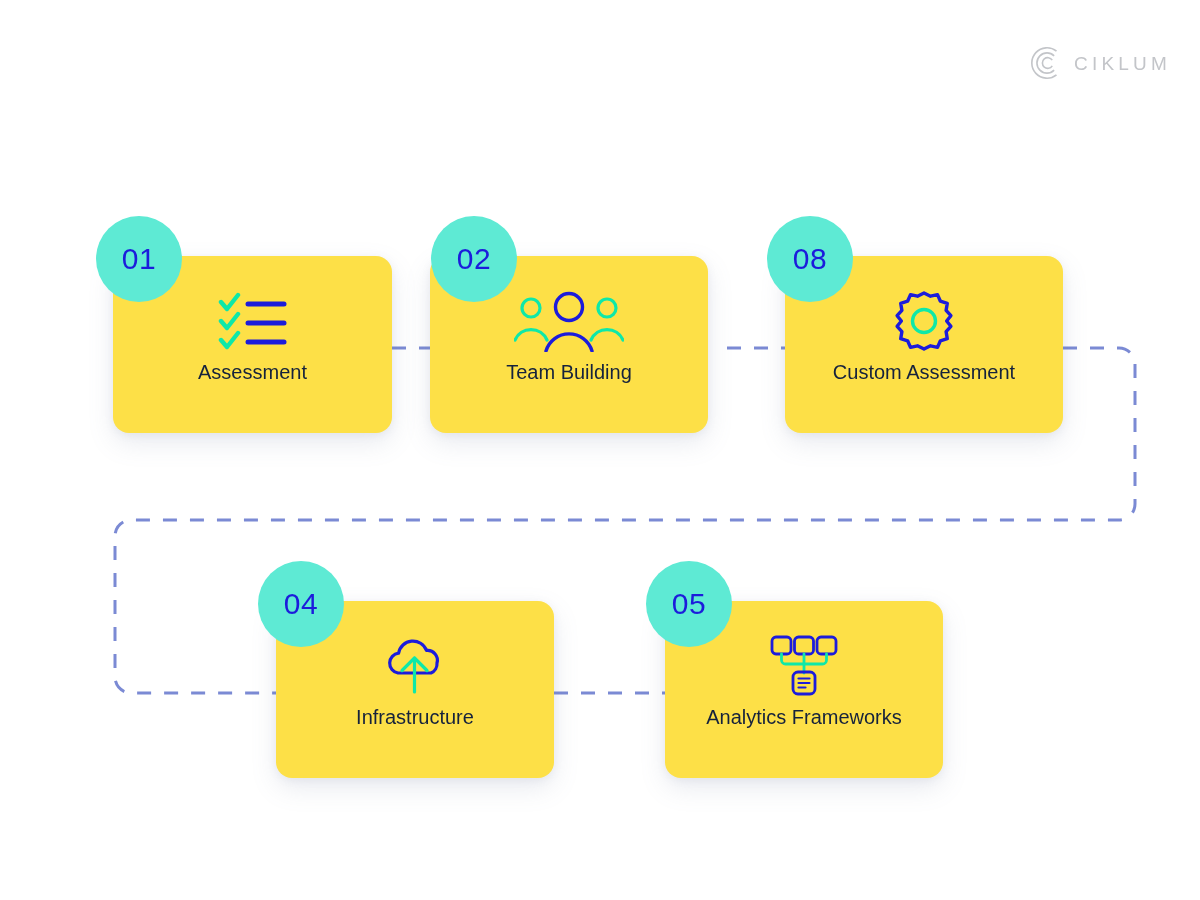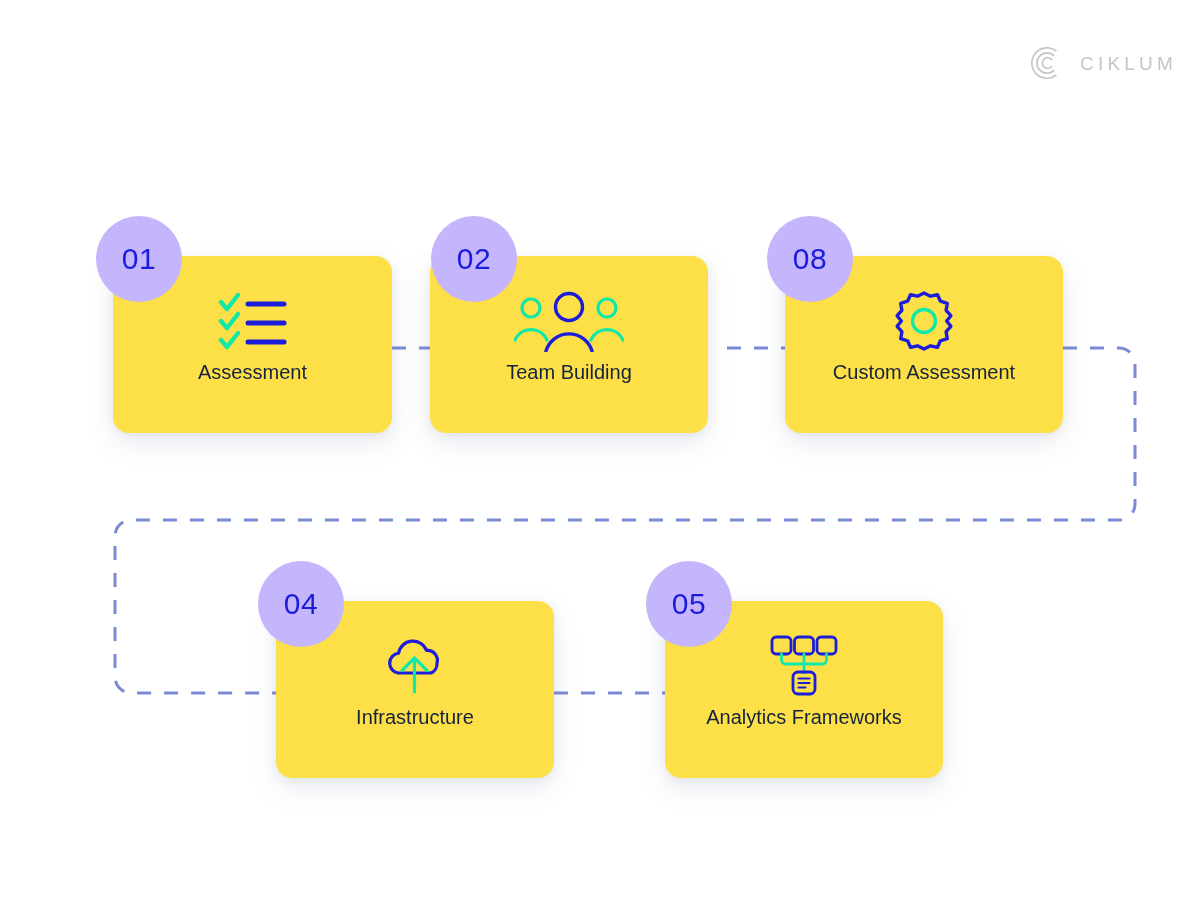--- a/index.html
+++ b/index.html
@@ -21,21 +21,21 @@
     height: 900px;
   }
 
   
   .brand {
     position: absolute;
     left: 1028px;
     top: 44px;
     display: flex;
     align-items: center;
-    gap: 14px;
+    gap: 8px;
   }
   .brand-mark { width: 38px; height: 38px; display: block; }
   .brand-text {
     color: #c3c5c9;
     font-size: 19px;
     letter-spacing: 4.2px;
     font-weight: 400;
     line-height: 1;
   }
 
@@ -75,21 +75,21 @@
     white-space: nowrap;
     line-height: 1.2;
   }
 
   
   .badge {
     position: absolute;
     width: 86px;
     height: 86px;
     border-radius: 50%;
-    background: #c4b5fd;
+    background: #5eead4;
     display: flex;
     align-items: center;
     justify-content: center;
     z-index: 5;
   }
   .badge-num {
     color: #1C1CDB;
     font-size: 30px;
     font-weight: 400;
     letter-spacing: 0.5px;

